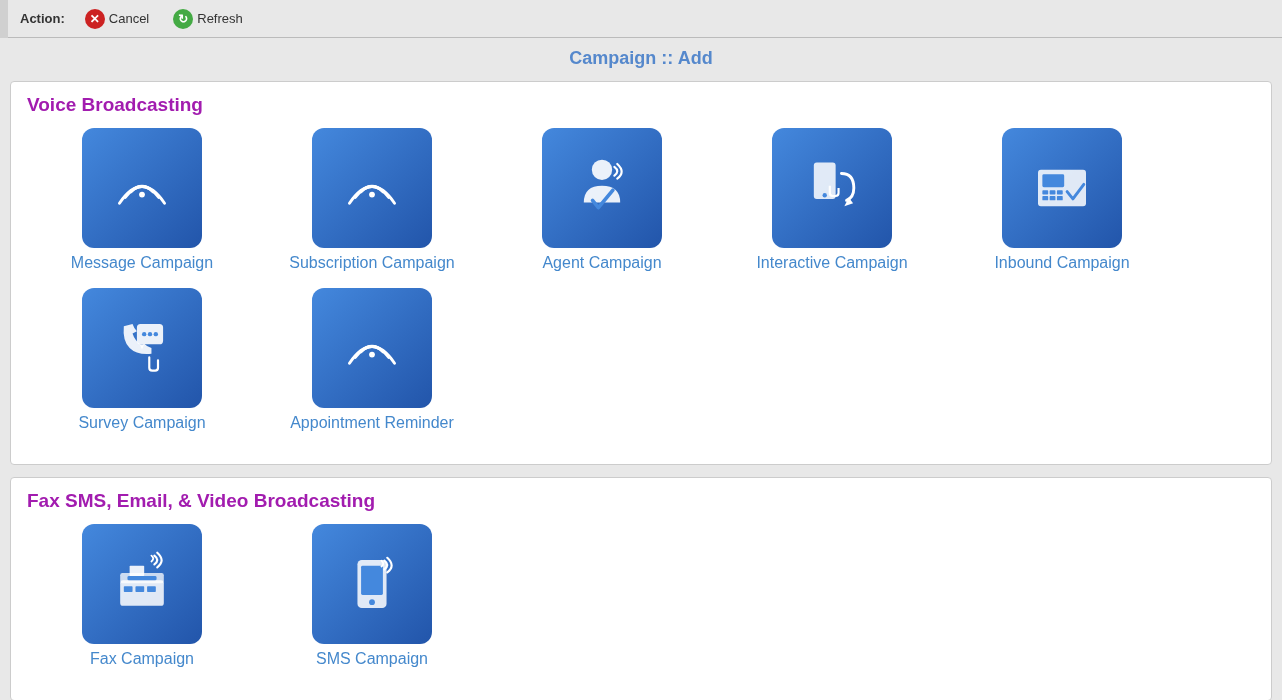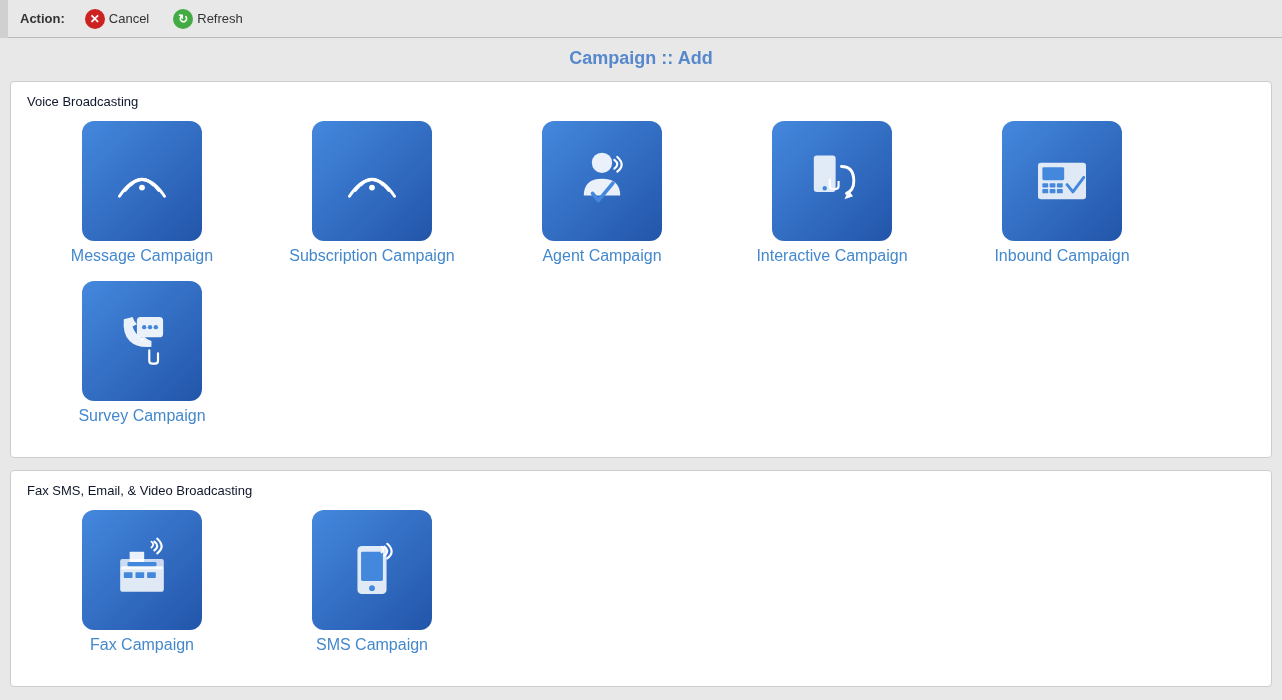--- a/index.html
+++ b/index.html
@@ -63,24 +63,24 @@
       font-weight: bold;
     }
     .section-box {
       background: white;
       border: 1px solid #ccc;
       border-radius: 4px;
       padding: 12px 16px 16px 16px;
       margin-bottom: 12px;
     }
     .section-title {
-      font-size: 13px;
-      color: #0f172a;
+      font-size: 19px;
+      color: #a21caf;
       margin-bottom: 12px;
-      font-weight: normal;
+      font-weight: bold;
     }
     .campaign-grid {
       display: flex;
       flex-wrap: wrap;
       gap: 0;
     }
     .campaign-item {
       display: flex;
       flex-direction: column;
       align-items: center;
@@ -215,20 +215,31 @@
 
       <circle cx="58" cy="36" r="3" fill="#4488dd"></circle>
       <circle cx="66" cy="36" r="3" fill="#4488dd"></circle>
       <circle cx="74" cy="36" r="3" fill="#4488dd"></circle>
 
       <path d="M65,68 L65,82 Q65,86 69,86 L73,86 Q77,86 77,82 L77,72" stroke="white" stroke-width="3" fill="none" stroke-linecap="round"></path>
     </svg>
             </div>
             <div class="campaign-label">Survey Campaign</div>
           </div>
+          <div class="campaign-item">
+            <div class="campaign-icon-box">
+              <svg viewBox="0 0 110 110" xmlns="http://www.w3.org/2000/svg">
+      <path d="M40,60 Q55,45 70,60" stroke="white" stroke-width="4" fill="none" stroke-linecap="round"></path>
+    <path d="M32,68 Q55,38 78,68" stroke="white" stroke-width="4" fill="none" stroke-linecap="round"></path>
+    <path d="M24,76 Q55,30 86,76" stroke="white" stroke-width="4" fill="none" stroke-linecap="round"></path>
+    <circle cx="55" cy="64" r="4" fill="white"></circle>
+    </svg>
+            </div>
+            <div class="campaign-label">Appointment Reminder</div>
+          </div>
         </div>
       </div>
       <div class="section-box">
         <div class="section-title">Fax SMS, Email, &amp; Video Broadcasting</div>
         <div class="campaign-grid">
           <div class="campaign-item">
             <div class="campaign-icon-box">
               <svg viewBox="0 0 110 110" xmlns="http://www.w3.org/2000/svg">
 
       <rect x="25" y="50" width="60" height="35" rx="4" fill="white" opacity="0.85"></rect>

